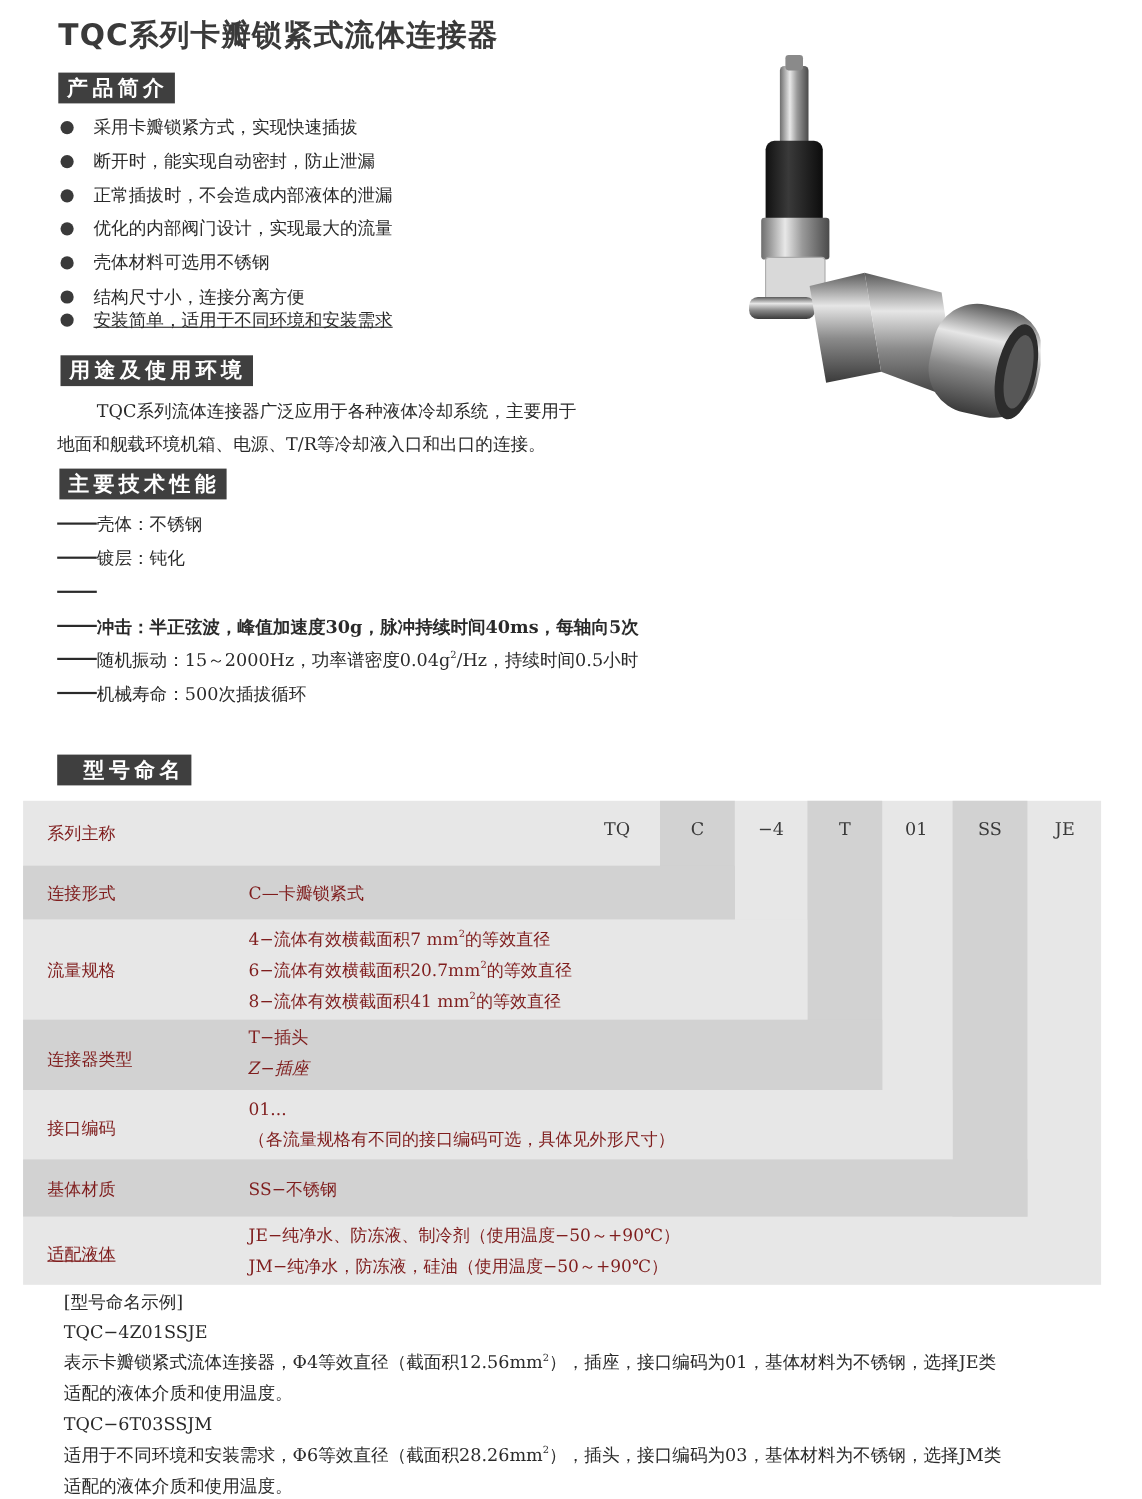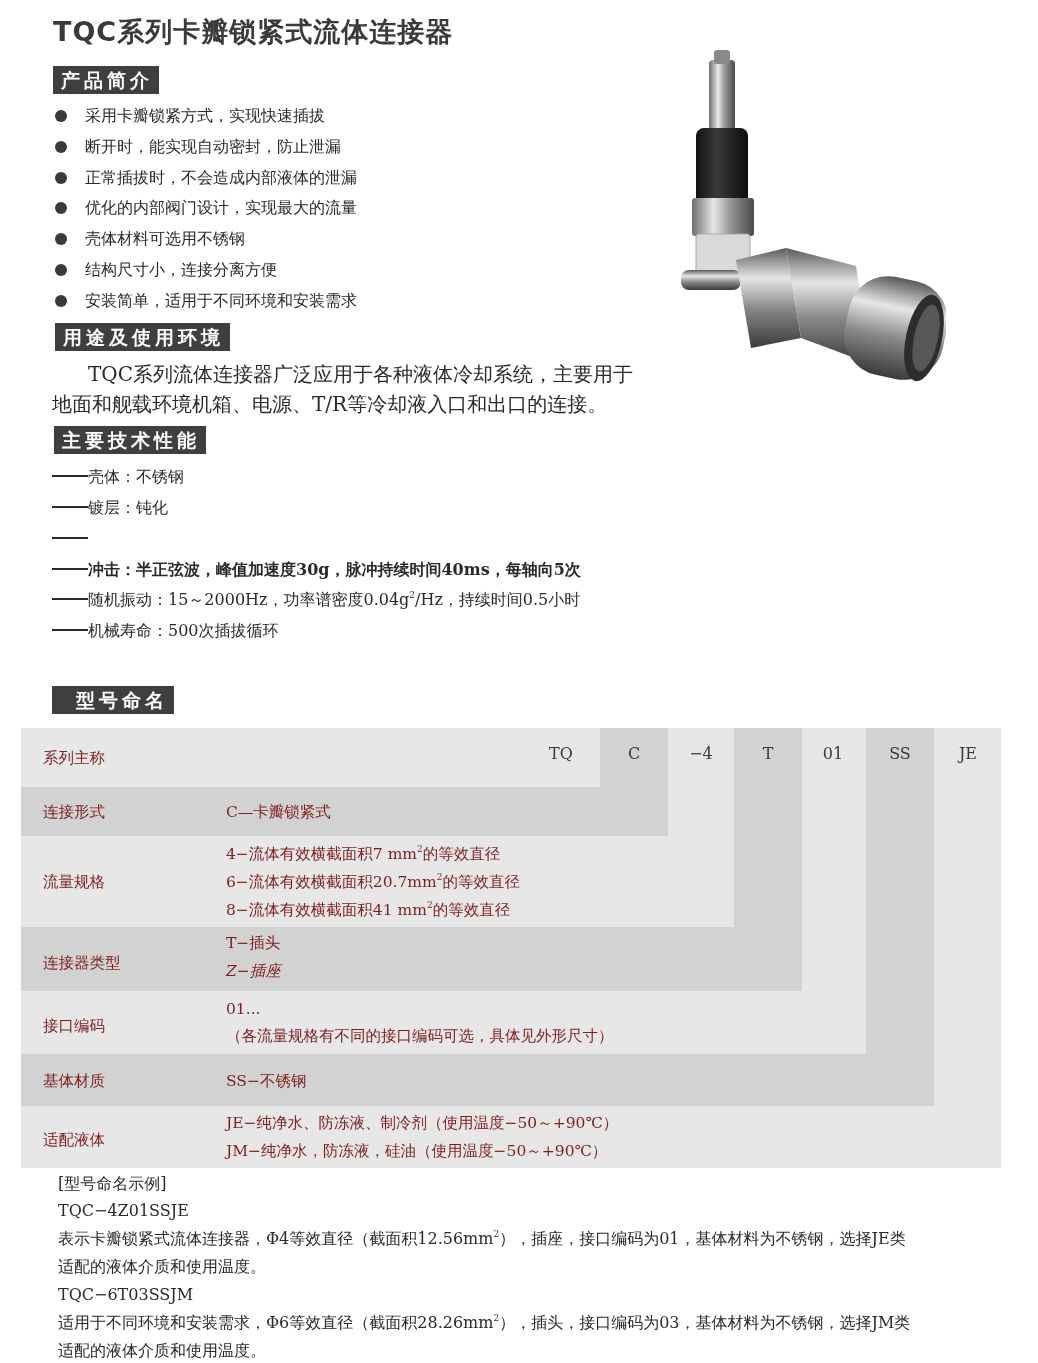--- a/index.html
+++ b/index.html
@@ -7,21 +7,21 @@
          font-family: "DejaVu Serif", "Liberation Serif", serif; color: #2a2a2a; }
   .abs { position: absolute; margin-left: 31px; }
   .title { left: 22px; top: 14px; font-family: "DejaVu Sans", "Liberation Sans", sans-serif;
            font-weight: bold; font-size: 27px; color: #3a3a3a; letter-spacing: 1px; white-space: nowrap; }
   .sec { background: #3f3f3f; color: #ffffff; font-family: "DejaVu Sans", "Liberation Sans", sans-serif;
          font-weight: bold; font-size: 19px; letter-spacing: 4px; padding: 1px 6px 0 8px; height: 27px;
          line-height: 27px; white-space: nowrap; }
   .bul { left: 24px; font-size: 16px; white-space: nowrap; line-height: 20px; }
   .bul .dot { display: inline-block; width: 12px; height: 12px; border-radius: 50%; background: #3a3a3a;
               margin-right: 18px; vertical-align: -1px; }
-  .para { font-size: 20px; white-space: nowrap; line-height: 20px; }
+  .para { font-size: 16px; white-space: nowrap; line-height: 20px; }
   .spec { left: 21px; font-size: 16px; white-space: nowrap; line-height: 20px; }
   .spec .dash { display: inline-block; width: 36px; height: 2px; background: #2a2a2a; vertical-align: 5px; }
   .img { left: 645px; top: 48px; width: 270px; height: 355px; }
   
   .blk { position: absolute; }
   .lt { background: #e7e7e7; }
   .dk { background: #d2d2d2; }
   .cell { position: absolute; font-size: 15.5px; white-space: nowrap; line-height: 28px; color: #7f1d1d; }
   .code { position: absolute; font-size: 16px; top: 744px; text-align: center; width: 60px; color: #3a3a3a; }
   .foot { left: 27px; font-size: 16px; white-space: nowrap; line-height: 20px; color: #2a2a2a; }
@@ -34,21 +34,21 @@
 
 <div class="abs sec" style="left:22px;top:66px;">产品简介</div>
 
 <div>
   <div class="abs bul" style="top:106px;"><span class="dot"></span><span>采用卡瓣锁紧方式，实现快速插拔</span></div>
   <div class="abs bul" style="top:137px;"><span class="dot"></span><span>断开时，能实现自动密封，防止泄漏</span></div>
   <div class="abs bul" style="top:168px;"><span class="dot"></span><span>正常插拔时，不会造成内部液体的泄漏</span></div>
   <div class="abs bul" style="top:198px;"><span class="dot"></span><span>优化的内部阀门设计，实现最大的流量</span></div>
   <div class="abs bul" style="top:229px;"><span class="dot"></span><span>壳体材料可选用不锈钢</span></div>
   <div class="abs bul" style="top:260px;"><span class="dot"></span><span>结构尺寸小，连接分离方便</span></div>
-  <div class="abs bul" style="top:291px;"><span class="dot"></span><span>安装简单，适用于不同环境和安装需求</span></div>
+  <div class="abs bul" style="top:281px;text-decoration:underline;"><span class="dot"></span><span>安装简单，适用于不同环境和安装需求</span></div>
 </div>
 
 <div class="abs sec" style="left:24px;top:323px;">用途及使用环境</div>
 <div class="abs para" style="left:57px;top:364px;">TQC系列流体连接器广泛应用于各种液体冷却系统，主要用于</div>
 <div class="abs para" style="left:21px;top:394px;">地面和舰载环境机箱、电源、T/R等冷却液入口和出口的连接。</div>
 
 <div class="abs sec" style="left:23px;top:426px;">主要技术性能</div>
 
 <div>
   <div class="abs spec" style="top:467px;"><span class="dash"></span><span>壳体：不锈钢</span></div>
@@ -118,21 +118,21 @@
   <div class="code" style="left:803px;">01</div>
   <div class="code" style="left:870px;">SS</div>
   <div class="code" style="left:938px;">JE</div>
 
   <div class="cell" style="left:43px;top:744px;">系列主称</div>
   <div class="cell" style="left:43px;top:798px;">连接形式</div>
   <div class="cell" style="left:43px;top:868px;">流量规格</div>
   <div class="cell" style="left:43px;top:949px;">连接器类型</div>
   <div class="cell" style="left:43px;top:1012px;">接口编码</div>
   <div class="cell" style="left:43px;top:1067px;">基体材质</div>
-  <div class="cell" style="left:43px;top:1126px;">适配液体</div>
+  <div class="cell" style="left:43px;top:1126px;text-decoration:underline;">适配液体</div>
 
   <div class="cell" style="left:226px;top:798px;">C—卡瓣锁紧式</div>
 
   <div class="cell" style="left:226px;top:840px;"><span>4−流体有效横截面积7  mm</span><sup>2</sup><span>的等效直径</span></div>
   <div class="cell" style="left:226px;top:868px;"><span>6−流体有效横截面积20.7mm</span><sup>2</sup><span>的等效直径</span></div>
   <div class="cell" style="left:226px;top:896px;"><span>8−流体有效横截面积41  mm</span><sup>2</sup><span>的等效直径</span></div>
 
   <div class="cell" style="left:226px;top:929px;">T−插头</div>
   <div class="cell" style="left:226px;top:957px;font-style:italic;">Z−插座</div>
 

